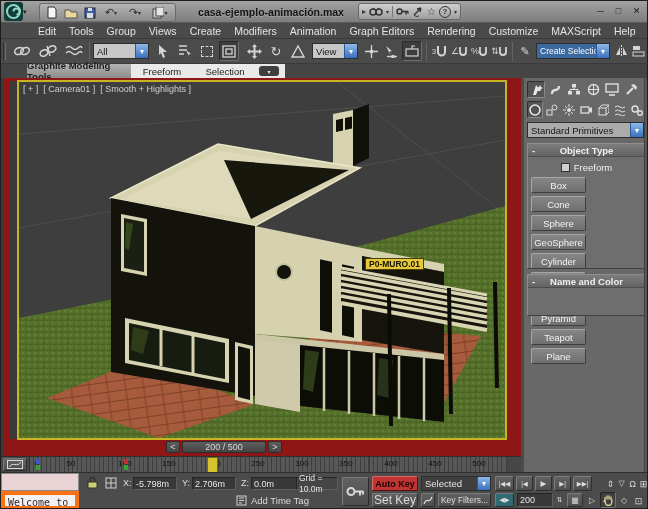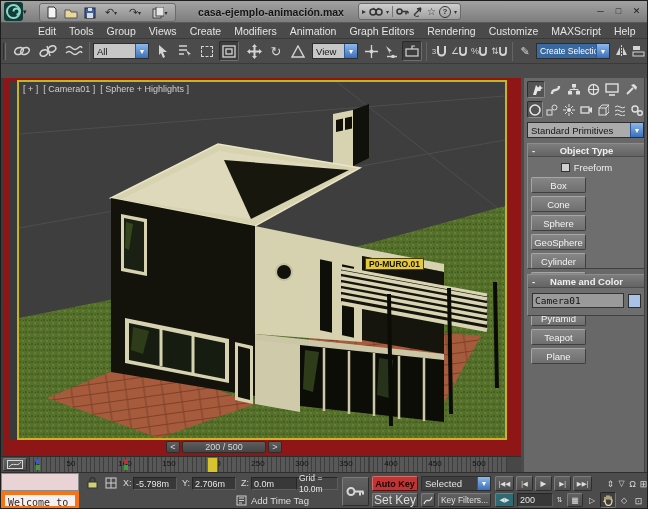--- a/index.html
+++ b/index.html
@@ -286,20 +286,30 @@
         </svg>
       </div>
     <div class="abs tb" style="left:629px;top:2px;width:17px;height:20px">
         <svg width="13" height="12">
           <rect x="1" y="1" width="7" height="4" fill="#d4d4d4"></rect>
           <rect x="1" y="7" width="11" height="4" fill="none" stroke="#d4d4d4"></rect>
         </svg>
       </div>
   </div>
 
+  <div class="abs ribbon">
+    <div class="ribstrip">
+      <div class="rtab active" style="width:104px">Graphite Modeling Tools</div>
+      <div class="rtab" style="width:62px">Freeform</div>
+      <div class="rtab" style="width:64px">Selection</div>
+      <div class="ctr" style="width:20px;height:10px;margin:2px 2px 0 2px;background:#3f3f3f;border-radius:3px;color:#e8e8e8;font-size:6px">
+          <span>▾</span>
+        </div>
+    </div>
+  </div>
 
   <div class="abs vpzone">
     <div class="red" style="left:3px;top:0;width:503px;height:3px"></div>
     <div class="red" style="left:3px;top:0;width:5px;height:378px"></div>
     <div class="red" style="left:506px;top:0;width:14px;height:378px"></div>
     <div class="red" style="left:3px;top:361px;width:503px;height:17px"></div>
     <div class="vpborder">
       <div class="vpcontent">
         <svg width="486" height="356" viewBox="0 0 486 356">
           <defs>
@@ -355,21 +365,21 @@
             <path d="M322,186 L468,213 L468,249 L322,222 Z" fill="#15150e"></path>
             <path d="M322,186 L468,213" stroke="#d9d5b3" stroke-width="3"></path>
             <path d="M322,190 L468,217 M322,196 L468,223 M322,202 L468,229 M322,208 L468,235 M322,214 L468,241" stroke="#d9d5b3" stroke-width="3.5"></path>
             <path d="M322,221 L468,248" stroke="#d9d5b3" stroke-width="4"></path>
             <path d="M370,212 L372,344 M430,206 L432,332 M476,200 L478,306" stroke="#0c0c07" stroke-width="4"></path>
           </g>
         </svg>
         <div class="vplabel">
           <span>[ + ]</span>
           <span>[ Camera01 ]</span>
-          <span>[ Sphere + Highlights ]</span>
+          <span>[ Smooth + Highlights ]</span>
         </div>
         <div class="tooltip" style="left:346px;top:176px">P0-MURO.01</div>
       </div>
     </div>
     <div class="tsbtn" style="left:165px;top:363px;width:14px">&lt;</div>
     <div class="tsbtn" style="left:181px;top:363px;width:84px">200 / 500</div>
     <div class="tsbtn" style="left:267px;top:363px;width:14px">&gt;</div>
   </div>
 
   <div class="abs panel">
@@ -477,24 +487,20 @@
         <div class="obtn">Torus</div>
         <div class="obtn">Pyramid</div>
         <div class="obtn">Teapot</div>
         <div class="obtn">Plane</div>
       </div>
     </div>
     <div class="rollout" style="top:196px;height:42px">
       <div class="rhead">
         <span class="min">-</span>
         <span style="flex:1;text-align:center;margin-right:11px">Name and Color</span>
-      </div>
-      <div class="flx" style="gap:4px;padding:5px 4px">
-        <input class="mono" style="width: 92px; height: 15px; background: rgb(154, 154, 154); border: 1px solid rgb(51, 51, 51); color: rgb(17, 17, 17); font-size: 9.5px; padding: 0px 2px;" value="Camera01">
-        <span style="width:14px;height:14px;background:#a9c2e8;border:1px solid #2c2c2c"></span>
       </div>
     </div>
     <div class="abs" style="right:1px;top:0;width:4px;height:394px;background:#575757;border-left:1px solid #424242"></div>
   </div>
 
   <div class="abs trackbar">
     <div class="abs ctr" style="left:2px;top:1px;width:24px;height:13px;background:linear-gradient(#636363,#4d4d4d);border:1px solid;border-color:#7c7c7c #2d2d2d #2d2d2d #7c7c7c;border-radius:2px">
         <svg width="16" height="9">
           <rect x="0.5" y="0.5" width="15" height="8" fill="none" stroke="#d8d8d8"></rect>
           <path d="M2,7 C6,1 10,8 14,2" fill="none" stroke="#d8d8d8"></path>

